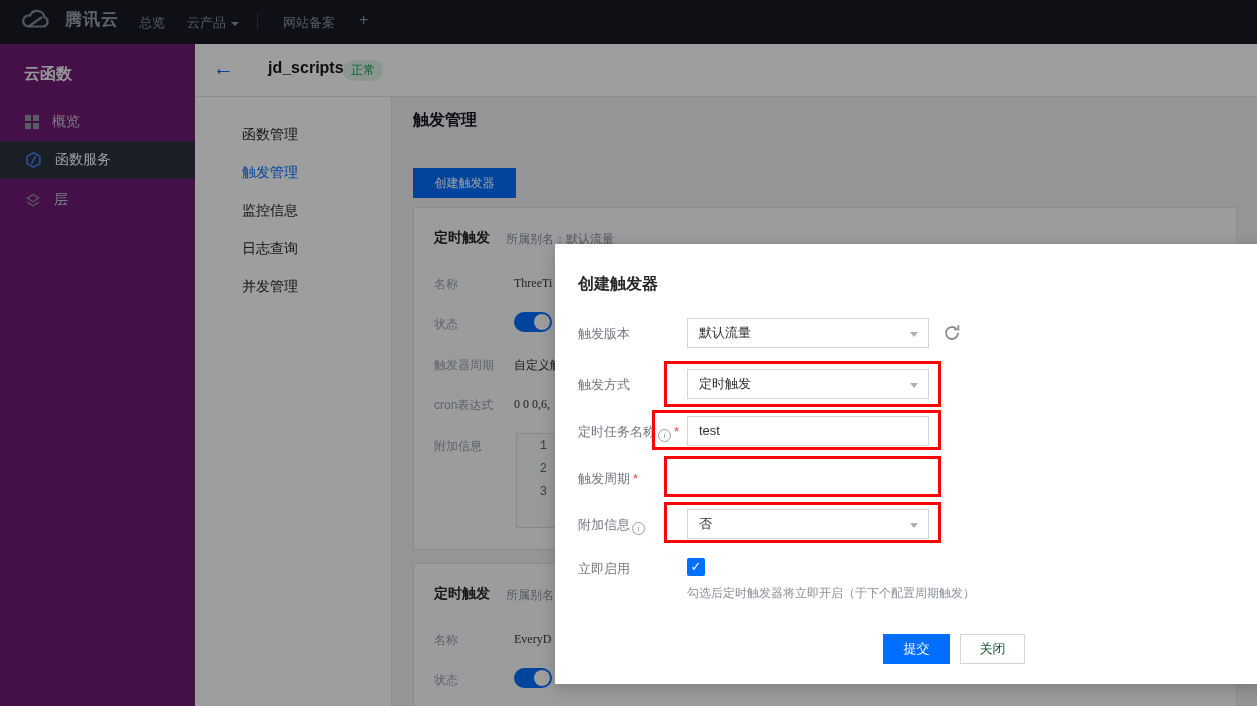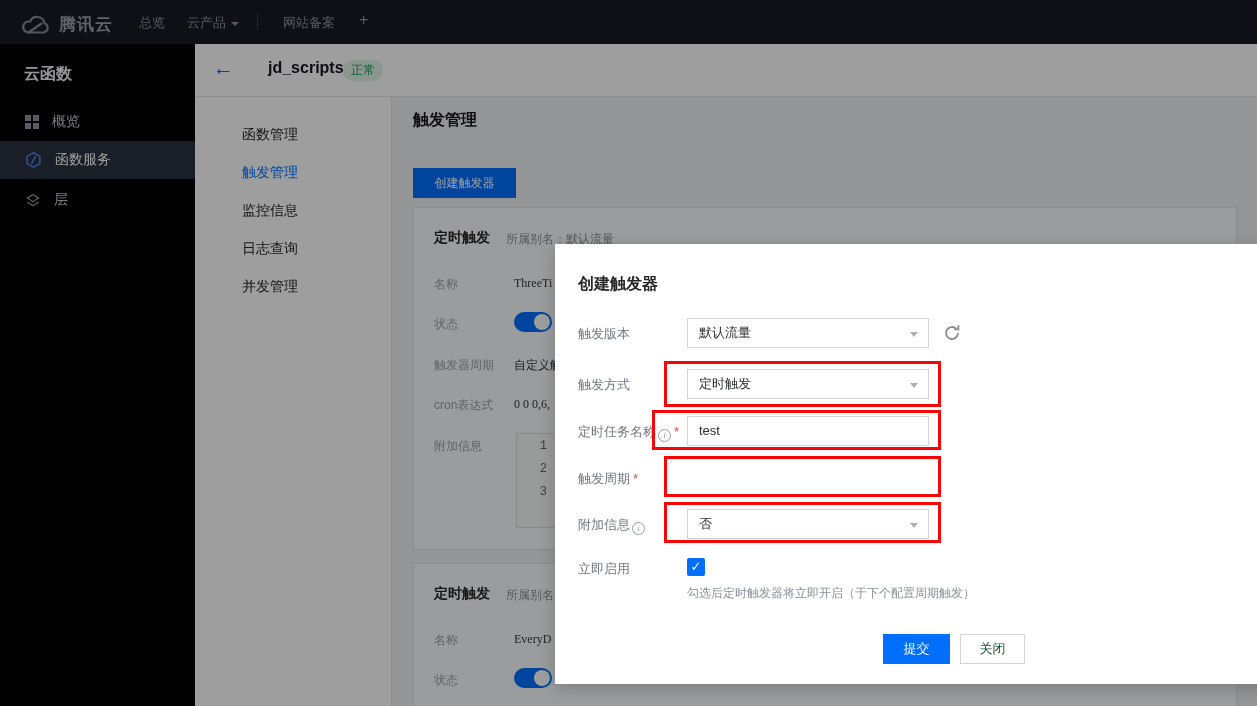--- a/index.html
+++ b/index.html
@@ -2,28 +2,28 @@
 <html><head>
 <meta charset="utf-8">
 <style>
   * { margin:0; padding:0; box-sizing:border-box; }
   html,body { background:#333; }
   body { font-family:"Liberation Sans","DejaVu Sans",sans-serif; }
   #screen { position:relative; width:1257px; height:706px; overflow:hidden; background:#eef0f4; }
 
   
   .topbar { position:absolute; left:0; top:0; width:1257px; height:44px; background:#171b24; z-index:1; }
-  .brand { position:absolute; left:20px; top:8px; height:28px; display:flex; align-items:flex-end; gap:9px; cursor:pointer; }
+  .brand { position:absolute; left:20px; top:8px; height:28px; display:flex; align-items:flex-start; gap:15px; cursor:pointer; }
   .brand-text { color:#9aa1ac; font-size:17px; font-weight:bold; letter-spacing:1px; }
   .topnav-item { position:absolute; top:14px; color:#8b919d; font-size:13px; cursor:pointer; }
   .topnav-caret { display:inline-block; width:0; height:0; border-left:4px solid transparent; border-right:4px solid transparent; border-top:4px solid #8b919d; margin-left:5px; vertical-align:middle; }
   .topnav-divider { position:absolute; left:257px; top:14px; width:1px; height:16px; background:#3a4150; }
 
   
-  .sidebar { position:absolute; left:0; top:44px; width:195px; height:662px; background:#000000; z-index:1; }
+  .sidebar { position:absolute; left:0; top:44px; width:195px; height:662px; background:#701a75; z-index:1; }
   .sidebar-title { position:absolute; left:24px; top:20px; color:#f2f4f7; font-size:16px; font-weight:bold; }
   .side-item { position:absolute; left:0; width:195px; height:38px; display:flex; align-items:center; gap:13px; padding-left:25px; color:#c3c9d4; font-size:14px; cursor:pointer; }
   .side-item.active { background:#2a3140; color:#ffffff; }
   .grid-icon { width:14px; height:14px; display:grid; grid-template-columns:6px 6px; grid-template-rows:6px 6px; gap:2px; }
   .grid-icon span { background:#8d949f; }
 
   
   .fn-header { position:absolute; left:195px; top:44px; width:1062px; height:53px; background:#ffffff; border-bottom:1px solid #e2e2e2; z-index:1; }
   .back-arrow { position:absolute; left:18px; top:12px; color:#0b6cff; font-size:21px; font-weight:bold; cursor:pointer; }
   .fn-name { position:absolute; left:73px; top:15px; color:#16181d; font-size:16px; font-weight:bold; }

